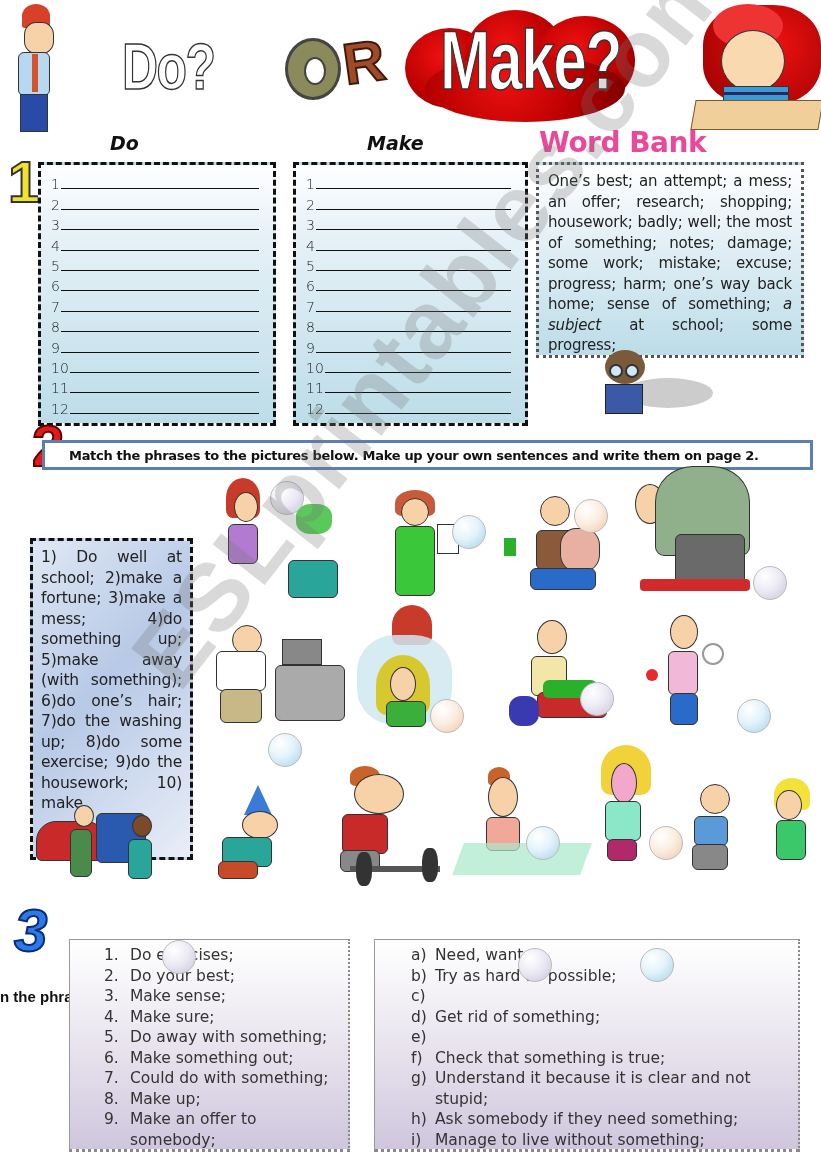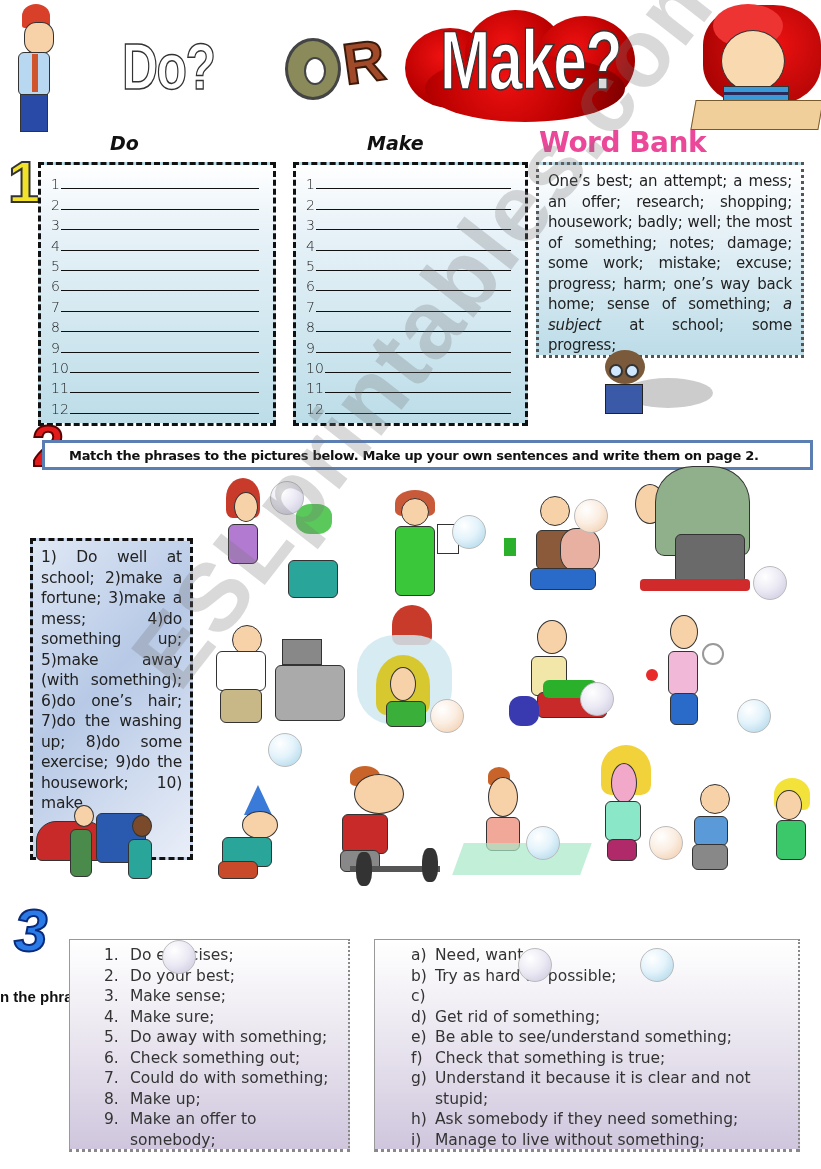--- a/index.html
+++ b/index.html
@@ -435,21 +435,21 @@
     <li>
         <span class="k">4.</span>
         <span>Make sure;</span>
       </li>
     <li>
         <span class="k">5.</span>
         <span>Do away with something;</span>
       </li>
     <li>
         <span class="k">6.</span>
-        <span>Check something out;</span>
+        <span>Make something out;</span>
       </li>
     <li>
         <span class="k">7.</span>
         <span>Could do with something;</span>
       </li>
     <li>
         <span class="k">8.</span>
         <span>Make up;</span>
       </li>
     <li>
@@ -472,21 +472,20 @@
       </li>
     <li>
         <span class="k">c)</span>
       </li>
     <li>
         <span class="k">d)</span>
         <span>Get rid of something;</span>
       </li>
     <li>
         <span class="k">e)</span>
-        <span>Be able to see/understand something;</span>
       </li>
     <li>
         <span class="k">f)</span>
         <span>Check that something is true;</span>
       </li>
     <li>
         <span class="k">g)</span>
         <span style="width:340px;">Understand it because it is clear and not stupid;</span>
       </li>
     <li>

